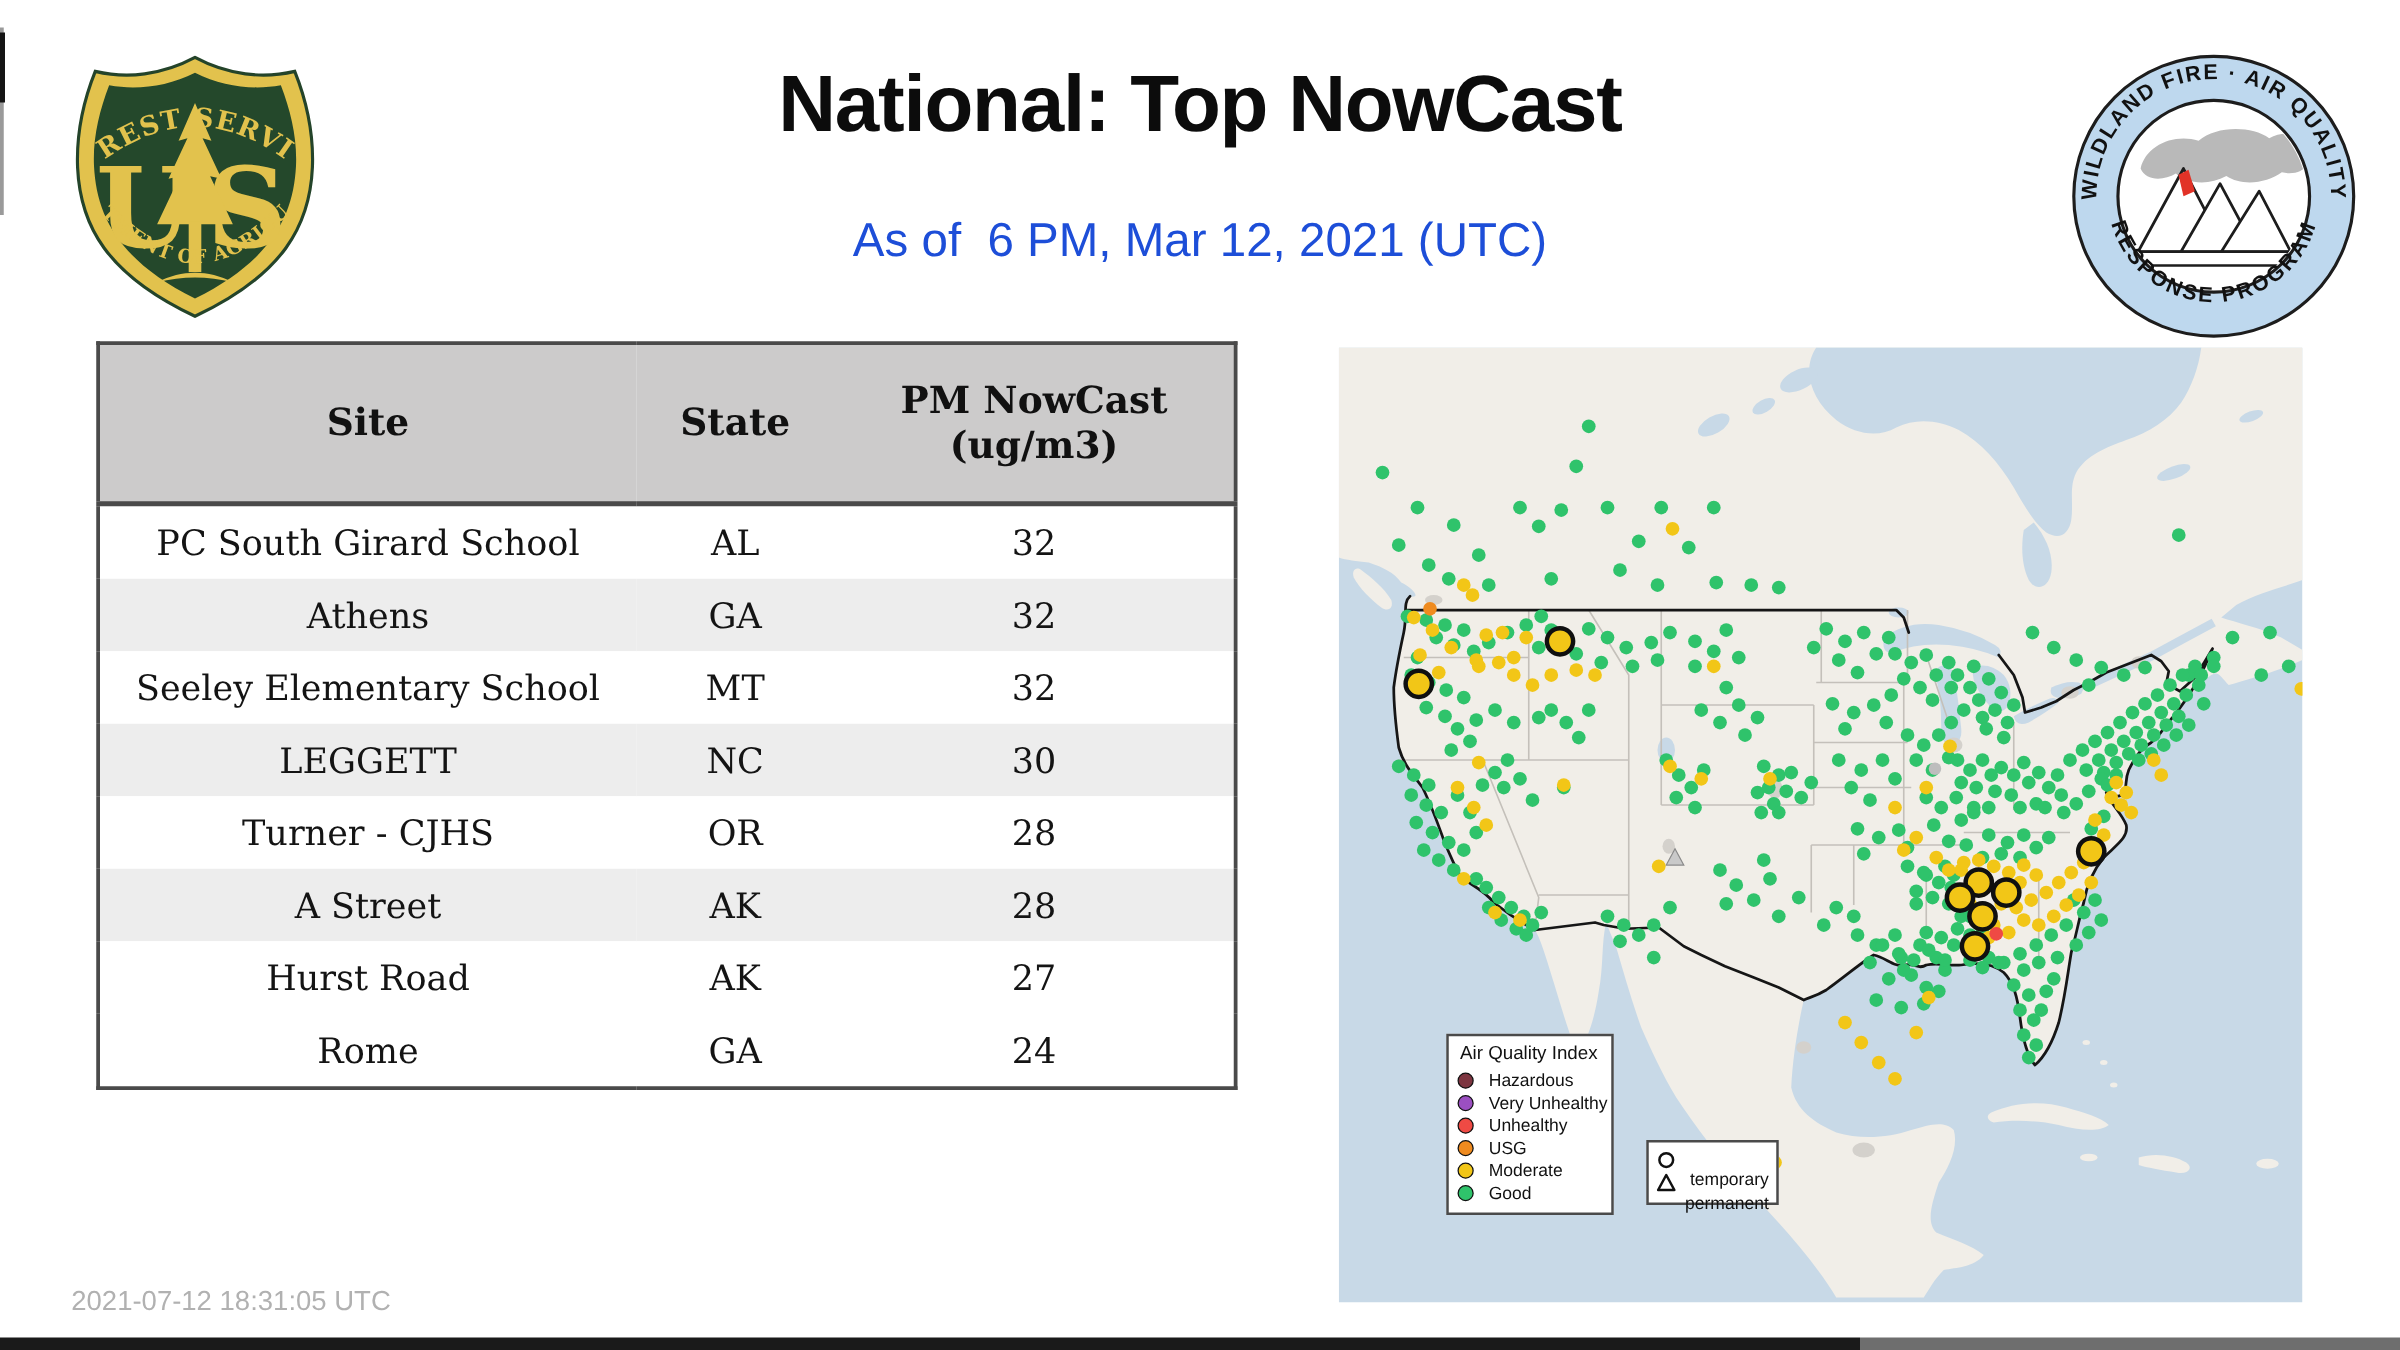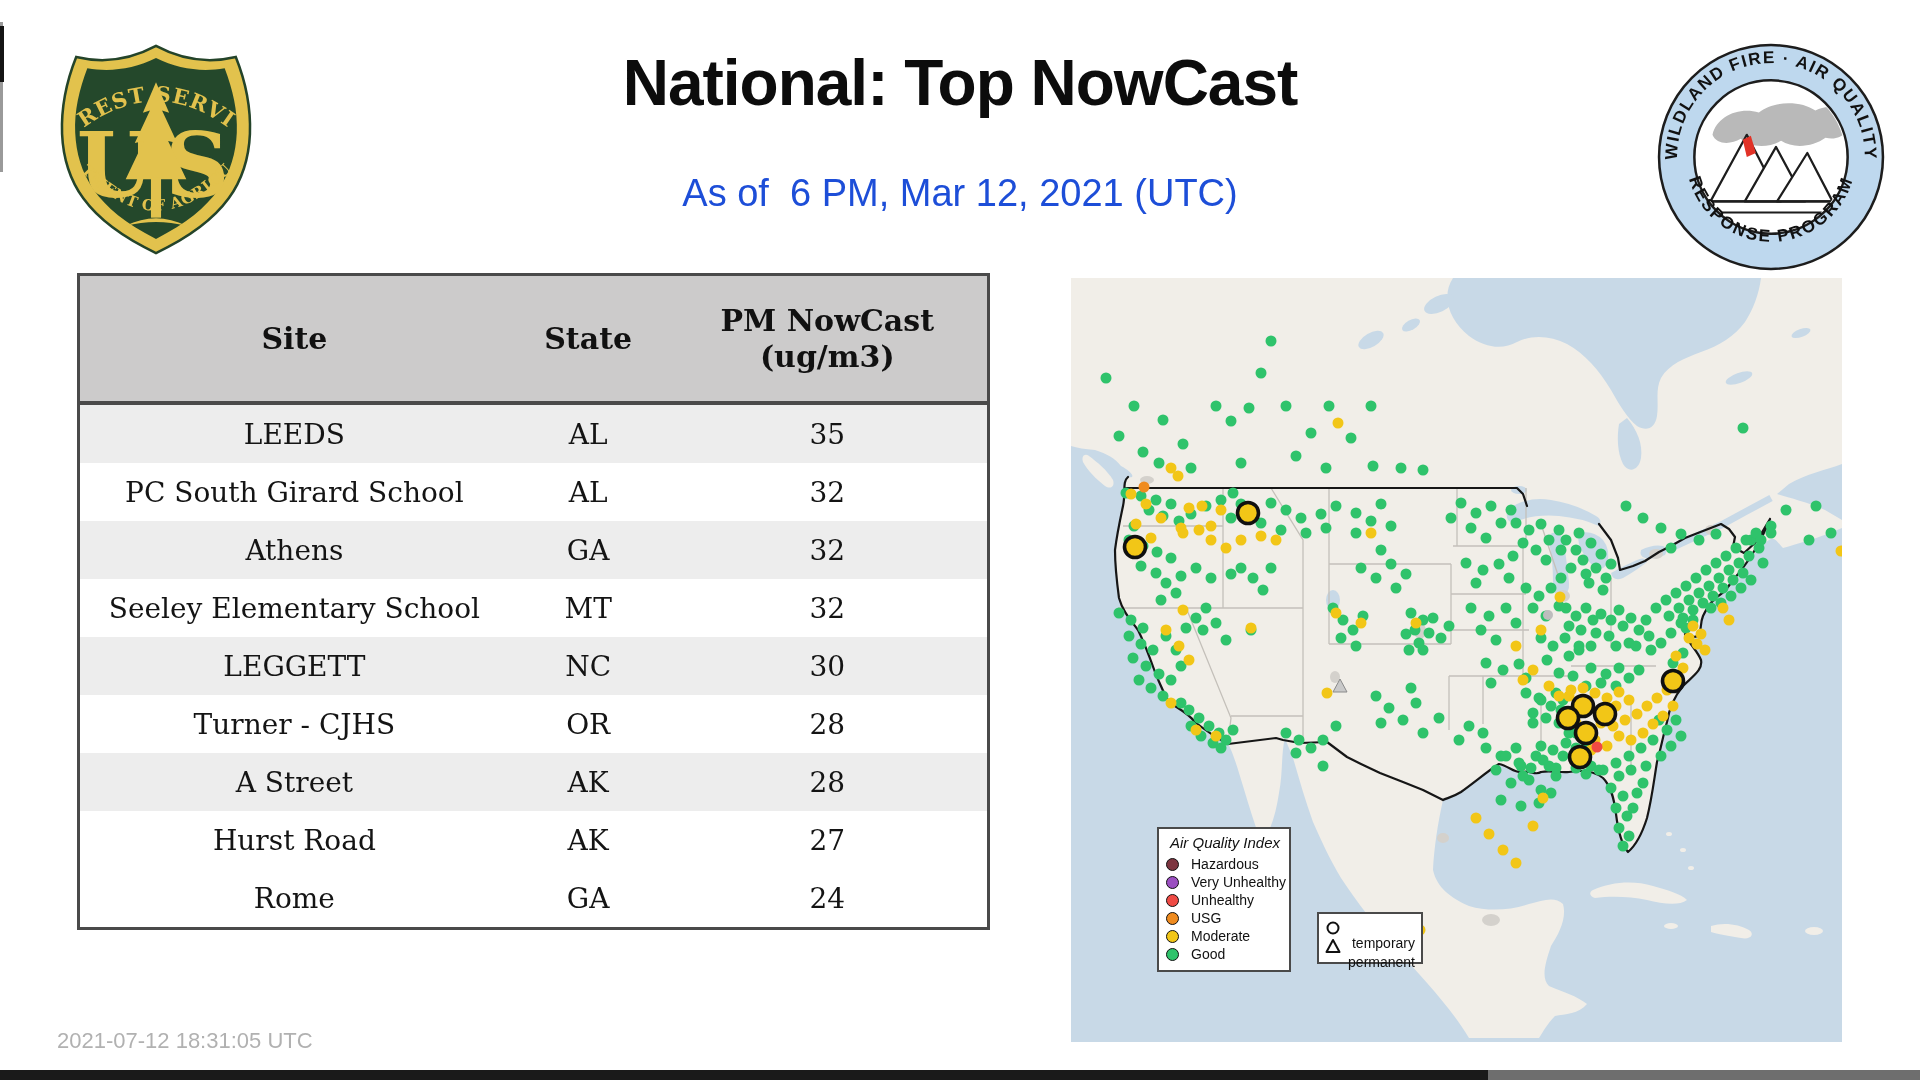--- a/index.html
+++ b/index.html
@@ -32,21 +32,21 @@
 
   
   .timestamp{position:absolute;left:57px;top:1028px;font-size:22px;color:#b1b1b1;}
 
   
   .map{position:absolute;left:1071px;top:278px;width:771px;height:764px;}
   .map svg{display:block;width:100%;height:100%;}
 
   .aqi-legend{position:absolute;left:86px;top:549px;width:134px;background:#fff;
               border:2px solid #4a4a4a;padding:5px 7px 7px 7px;box-sizing:border-box;}
-  .aqi-legend .lg-title{font-size:15px;color:#111;text-align:center;margin:0 0 4px 2px;font-style:italic;}
+  .aqi-legend .lg-title{font-size:15px;color:#111;text-align:left;margin:0 0 4px 2px;}
   .lg-row{display:flex;align-items:center;gap:12px;height:18px;}
   .lg-swatch{width:13px;height:13px;border-radius:50%;border:1.8px solid #111;
              box-sizing:border-box;flex:0 0 13px;}
   .lg-label{font-size:14px;color:#111;white-space:nowrap;}
 
   .marker-legend{position:absolute;left:246px;top:634px;width:106px;background:#fff;
                  border:2px solid #4a4a4a;padding:5px 6px;box-sizing:border-box;}
   .mk-row{display:flex;align-items:center;gap:5px;height:19px;}
   .mk-label{font-size:14px;color:#111;white-space:nowrap;margin-top:28px;}
 
@@ -124,25 +124,20 @@
 
   <table class="site-table">
     <thead>
       <tr>
         <th class="site">Site</th>
         <th class="state">State</th>
         <th class="pm">PM NowCast (ug/m3)</th>
       </tr>
     </thead>
     <tbody>
-        <tr class="odd">
-          <td>LEEDS</td>
-          <td>AL</td>
-          <td>35</td>
-        </tr>
         <tr class="even">
           <td>PC South Girard School</td>
           <td>AL</td>
           <td>32</td>
         </tr>
         <tr class="odd">
           <td>Athens</td>
           <td>GA</td>
           <td>32</td>
         </tr>

